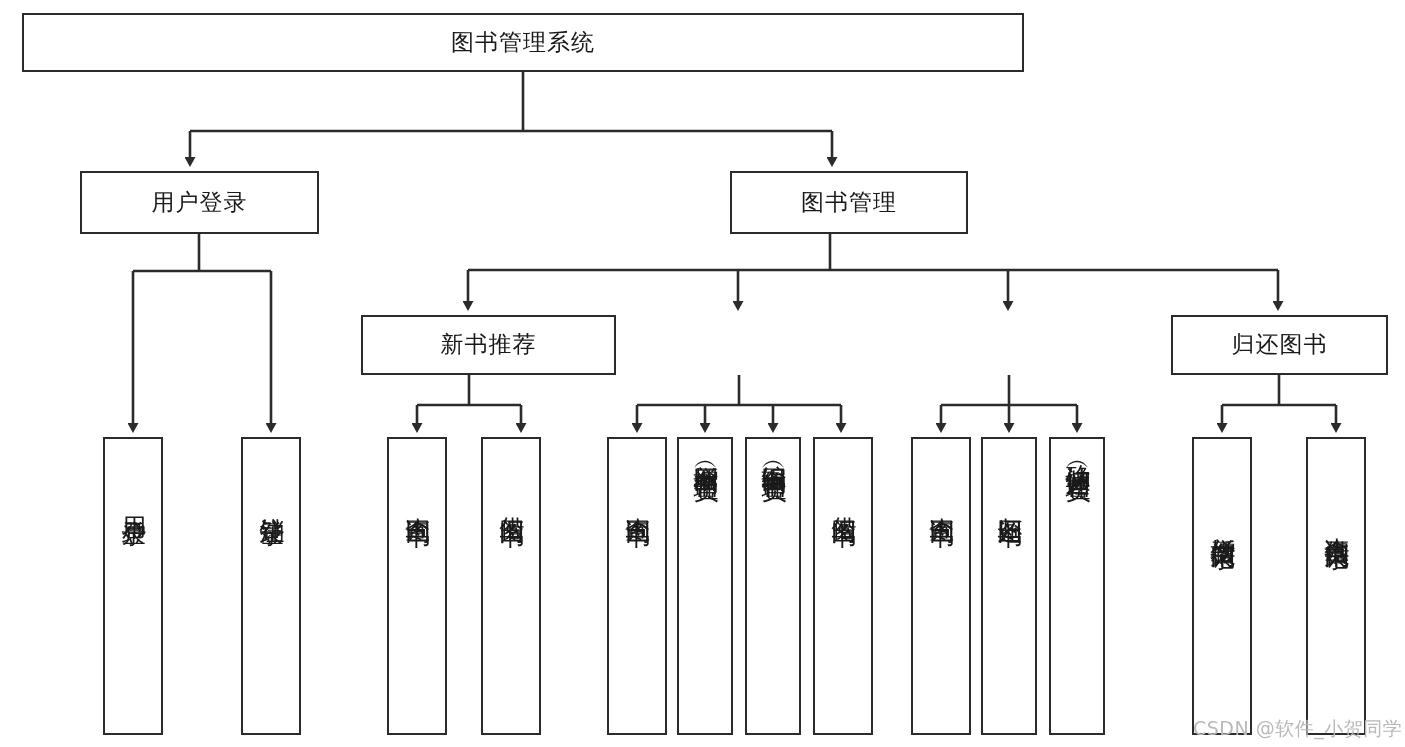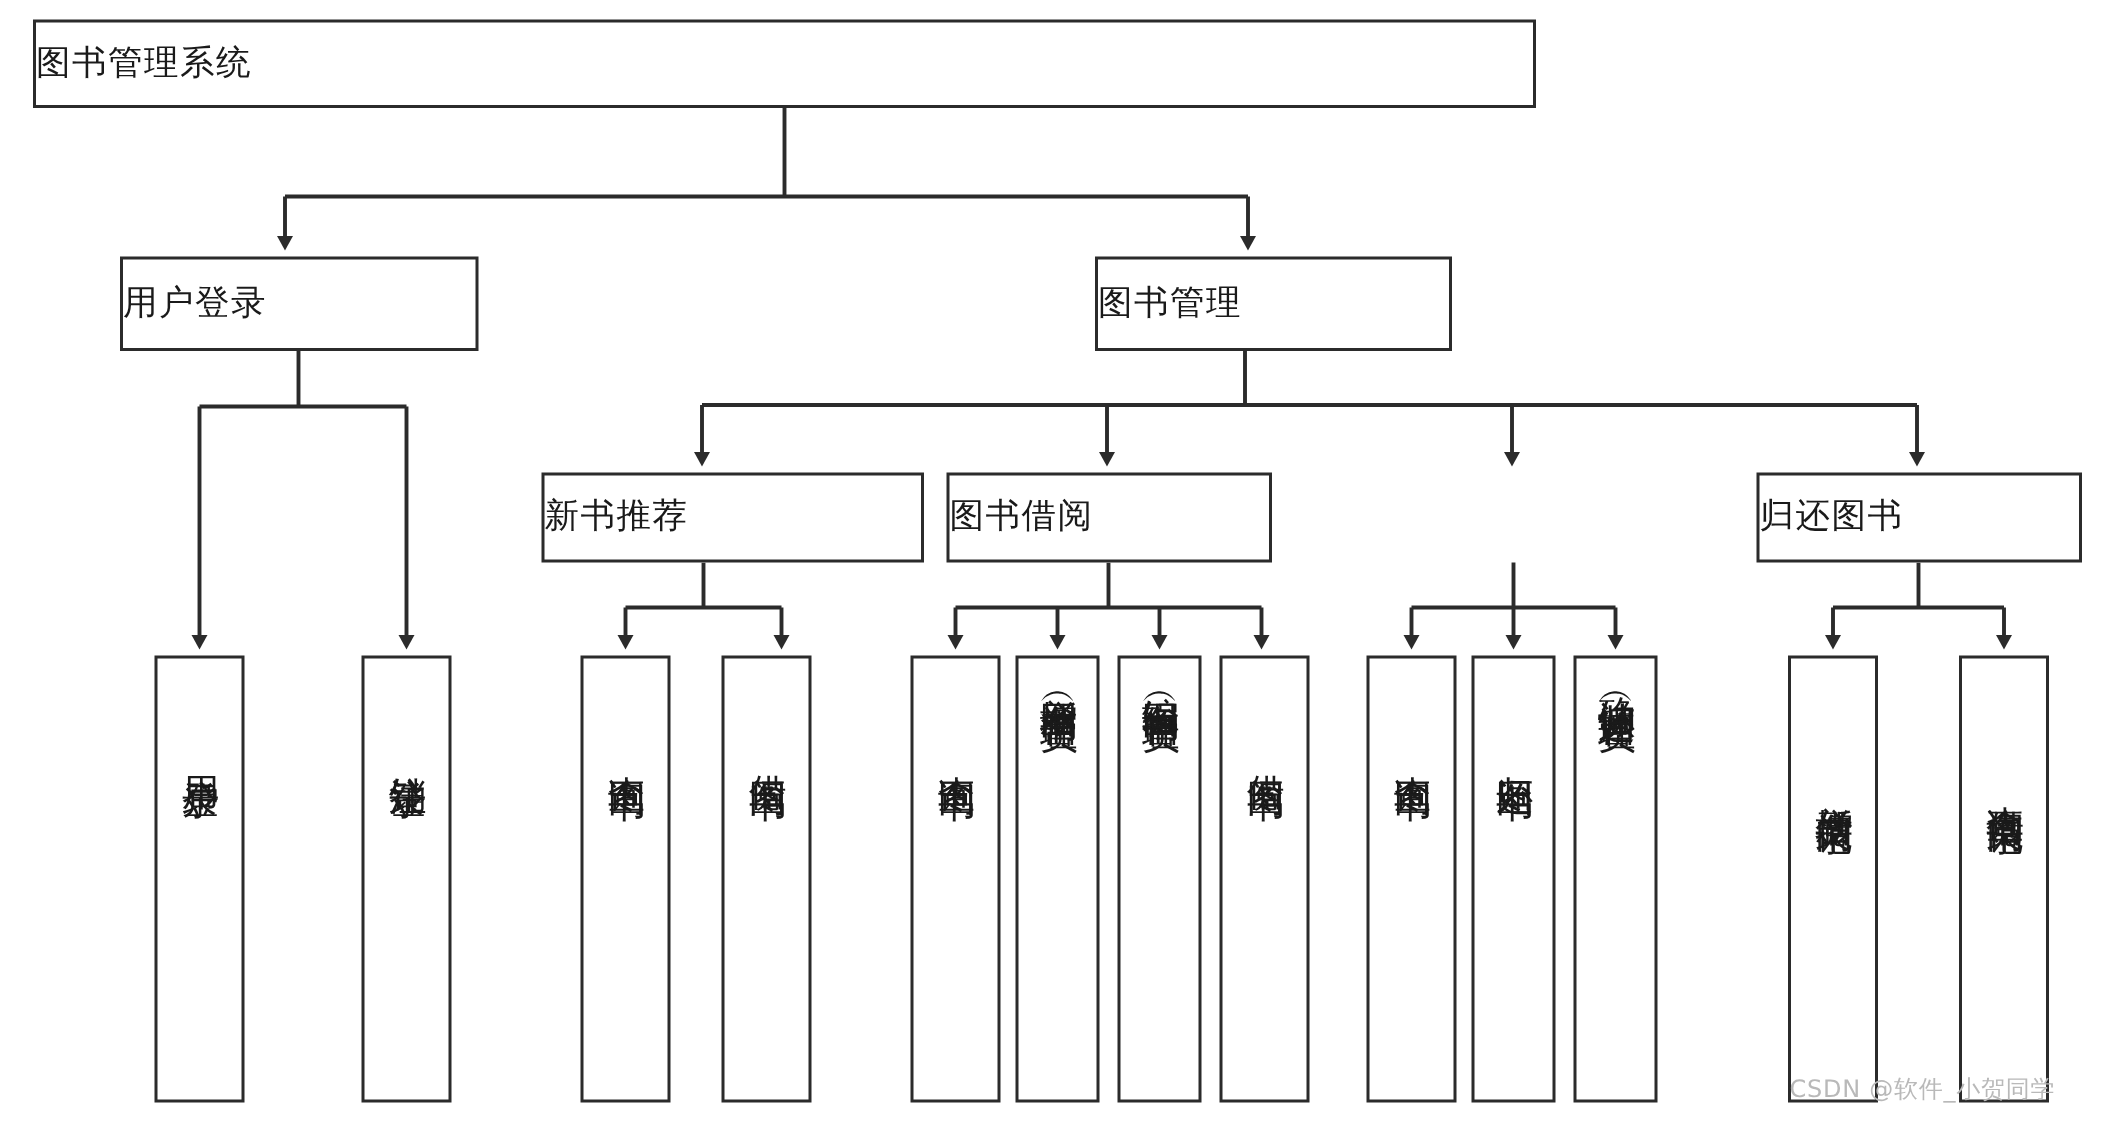--- a/index.html
+++ b/index.html
@@ -25,20 +25,21 @@
     height: 747px;
     pointer-events: none;
   }
   .node {
     position: absolute;
     box-sizing: border-box;
     background: #ffffff;
     border: 2.5px solid #2b2b2b;
     display: flex;
     align-items: center;
+    justify-content: center;
     color: #1a1a1a;
   }
   .node.horiz .label {
     font-size: 23px;
     line-height: 1.1;
     letter-spacing: 1px;
     white-space: nowrap;
   }
   .node.vert {
     align-items: flex-start;
@@ -54,21 +55,21 @@
     white-space: nowrap;
   }
   .node.vert.mid .label {
     margin-top: 52px;
   }
   .node.vert.midshort .label {
     margin-top: 72px;
   }
   .watermark {
     position: absolute;
-    font-size: 16px;
+    font-size: 19px;
     color: #b9b9b9;
     letter-spacing: 0.5px;
     white-space: nowrap;
     font-family: "DejaVu Sans", "Liberation Sans", sans-serif;
   }
 </style>
 </head>
 <body>
 
 <div id="stage">
@@ -133,23 +134,20 @@
   </div>
 
   <div class="node horiz" style="left:711px; top:171px; width:238px; height:63px;margin-left:19px;">
     <span class="label">图书管理</span>
   </div>
 
   <div class="node horiz" style="left:361px; top:315px; width:255px; height:60px;">
     <span class="label">新书推荐</span>
   </div>
 
-  <div class="node horiz" style="left:631px; top:315px; width:217px; height:60px;">
-    <span class="label">图书借阅</span>
-  </div>
 
 
   <div class="node horiz" style="left:1171px; top:315px; width:217px; height:60px;">
     <span class="label">归还图书</span>
   </div>
 
   <div class="node vert mid" style="left:103px; top:437px; width:60px; height:298px;">
     <span class="label">用户登录</span>
   </div>
 

